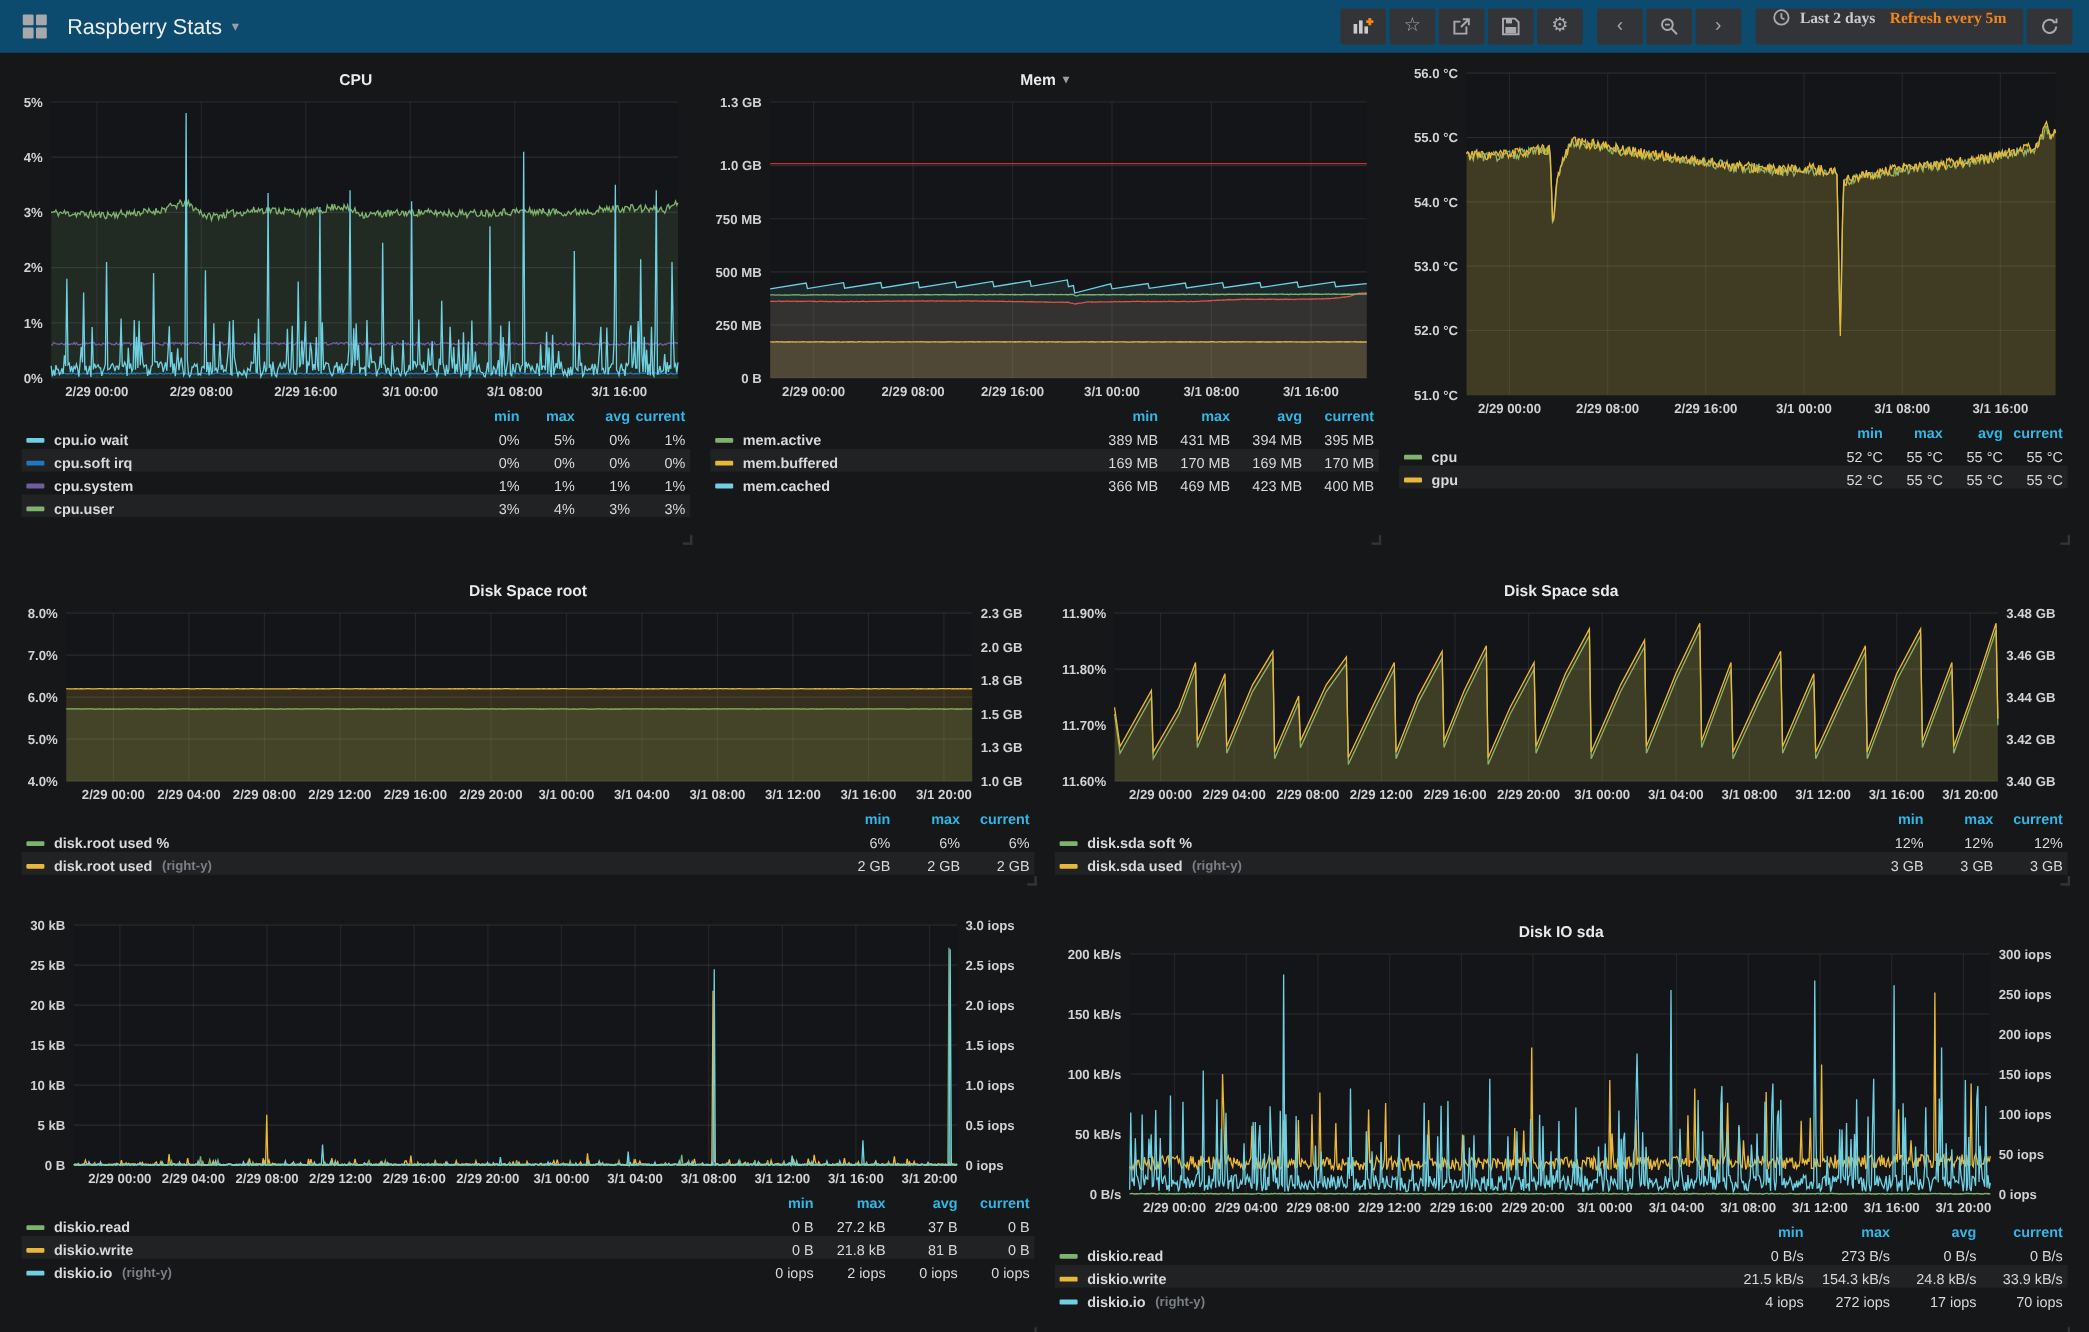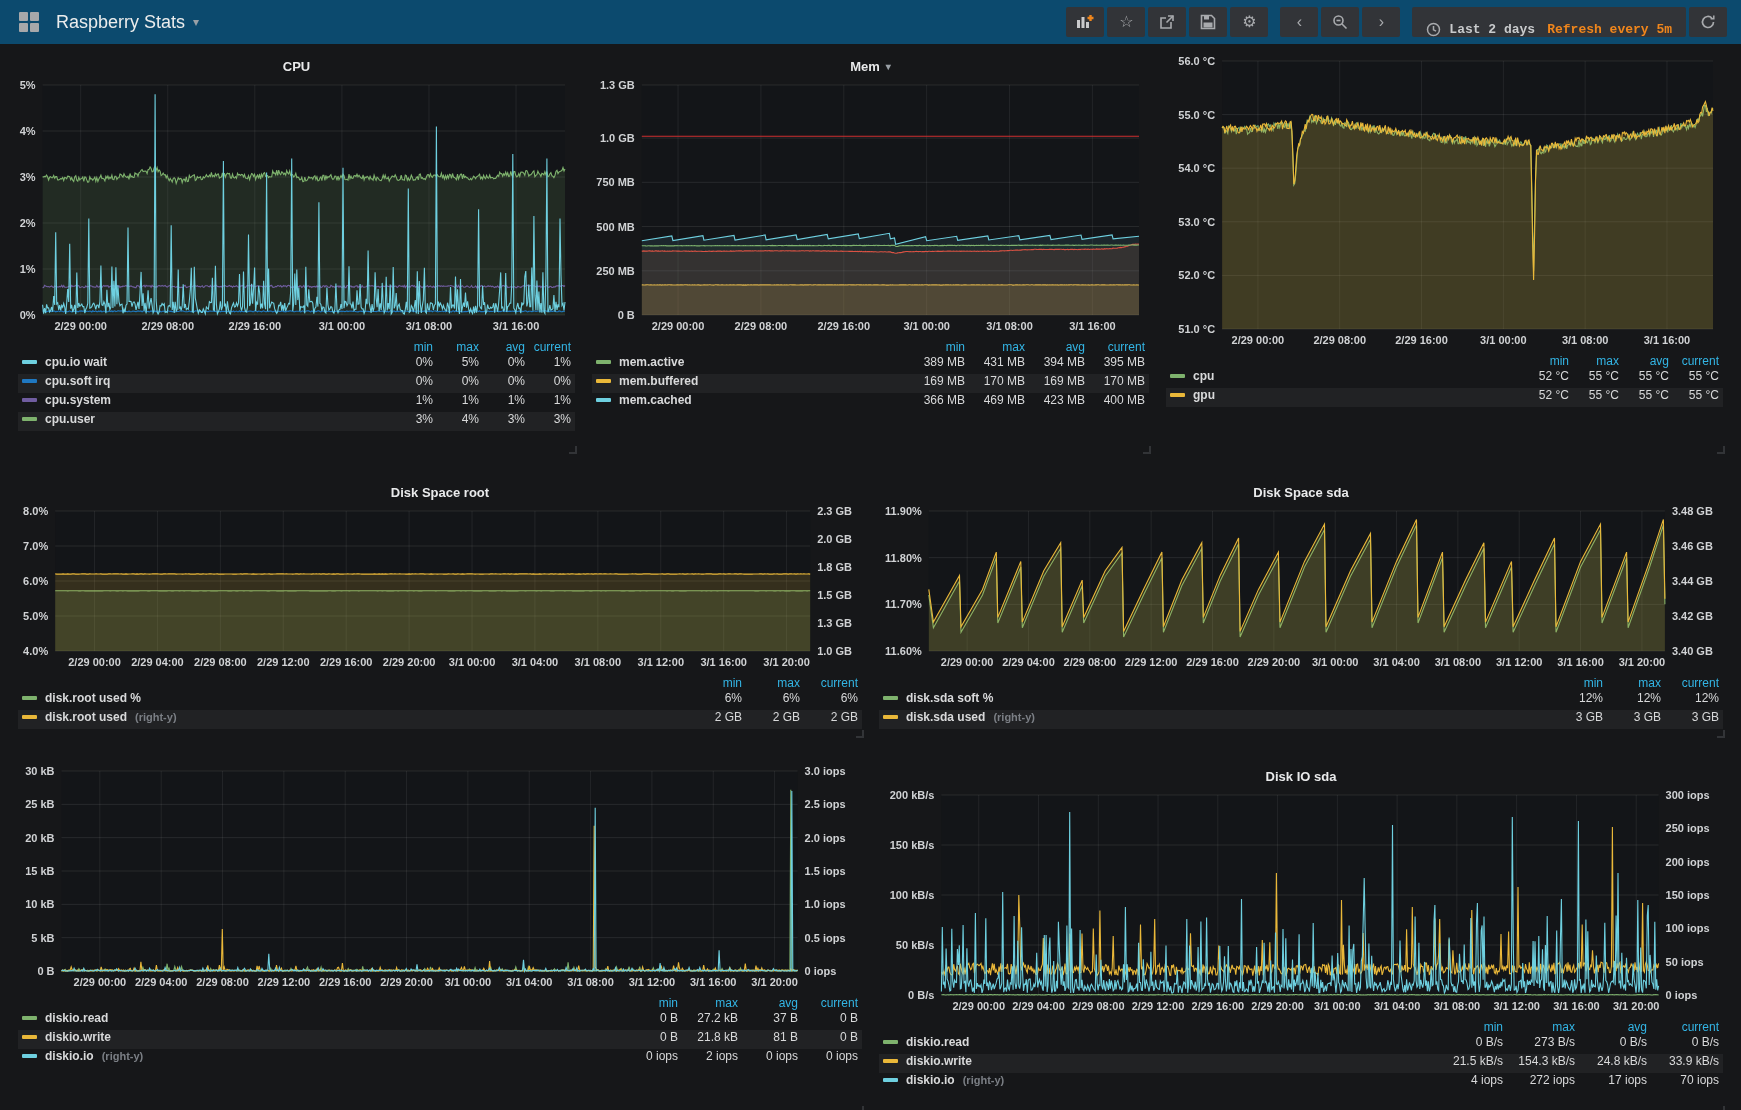--- a/index.html
+++ b/index.html
@@ -9,21 +9,21 @@
   
   .navbar{height:44px;background:#0c4a6e;display:flex;align-items:center;padding:0 14px;}
   .nav-grid-btn{background:none;border:none;cursor:pointer;display:flex;align-items:center;padding:4px;margin-right:12px}
   .nav-title{display:flex;align-items:center;gap:8px;font-size:18px;font-weight:500;color:#eceded;cursor:pointer}
   .nav-title .caret{font-size:12px;color:#9aa0a6}
   .nav-right{margin-left:auto;display:flex;align-items:center;gap:12px}
   .btn-group{display:flex;align-items:center;gap:3px}
   .nbtn{background:#323438;border:none;border-radius:2px;height:30px;min-width:38px;display:flex;align-items:center;justify-content:center;color:#a8aaad;cursor:pointer;font-family:"Liberation Sans",sans-serif}
   .nbtn svg{display:block}
   .nbtn.glyph{font-size:16px;line-height:1}
-  .time-btn{background:#323438;border:none;border-radius:2px;height:30px;display:flex;align-items:flex-end;gap:8px;padding:0 14px;cursor:pointer;font-family:Liberation Mono, monospace}
+  .time-btn{background:#323438;border:none;border-radius:2px;height:30px;display:flex;align-items:flex-start;gap:8px;padding:0 14px;cursor:pointer;font-family:Liberation Serif, serif}
   .time-range-text{font-size:13px;font-weight:700;color:#c9cbcd}
   .refresh-text{font-size:13px;font-weight:700;color:#f0861c;margin-left:4px}
 
   
   .dashboard{padding:10px 14px 0 14px;display:flex;flex-direction:column;gap:24px}
   .row{display:grid;gap:9px}
   .row1{grid-template-columns:1fr 1fr 1fr;height:402px}
   .row2{grid-template-columns:1fr 1fr;height:260px}
   .row3{grid-template-columns:1fr 1fr;height:352px}
 
@@ -35,22 +35,22 @@
   .row1 .chart{height:258px}
   .row1 .panel.tall .chart{height:296px}
   .row2 .chart{height:168px}
   .row3 .chart{height:228px}
   .chart svg{display:block}
   svg text{font-family:"Liberation Sans",sans-serif;font-size:11px;font-weight:700;fill:#d0d2d4}
 
   
   .legend{margin-top:2px;font-size:12px}
   .lhead{display:flex;align-items:center;height:17px}
-  .lhead .lcell{color:#33b5e5;font-weight:400}
-  .lrow{display:flex;align-items:flex-start;height:19px}
+  .lhead .lcell{color:#33b5e5;font-weight:700}
+  .lrow{display:flex;align-items:flex-end;height:19px}
   .lrow.zebra{background:rgba(255,255,255,0.05)}
   .lname{flex:1;display:flex;align-items:center;gap:8px;font-weight:700;color:#d8d9da;cursor:pointer;padding-left:4px}
   .lname .suffix{color:#7b7f85;font-weight:700;font-size:11px}
   .swatch{width:15px;height:4px;border-radius:1px;flex:0 0 auto}
   .lcell{width:var(--cellw,56px);text-align:right;padding-right:4px;color:#d8d9da}
   .lspace{flex:1}
 
   .resize-h{position:absolute;right:2px;bottom:2px;width:8px;height:8px;
     border-right:2px solid #4a4c50;border-bottom:2px solid #4a4c50;opacity:.55;cursor:nwse-resize}
 </style>

